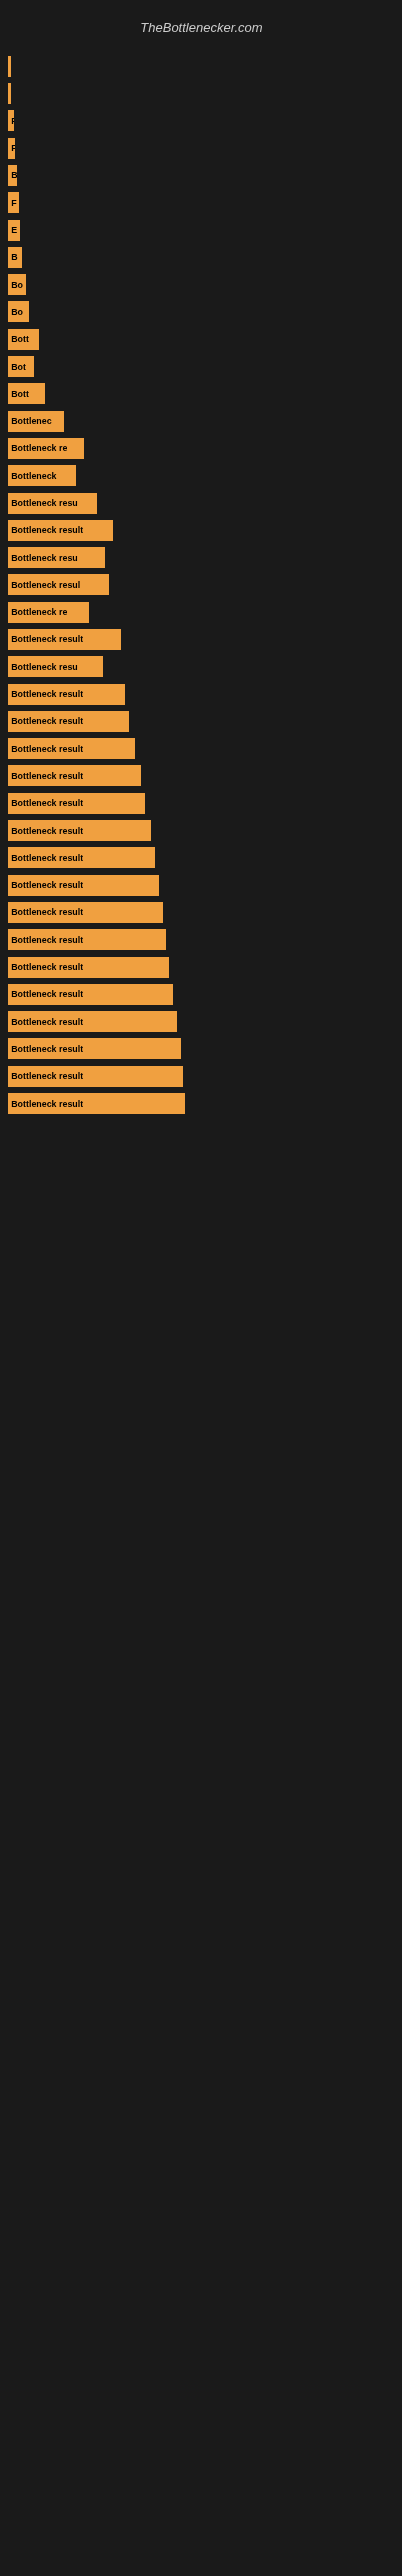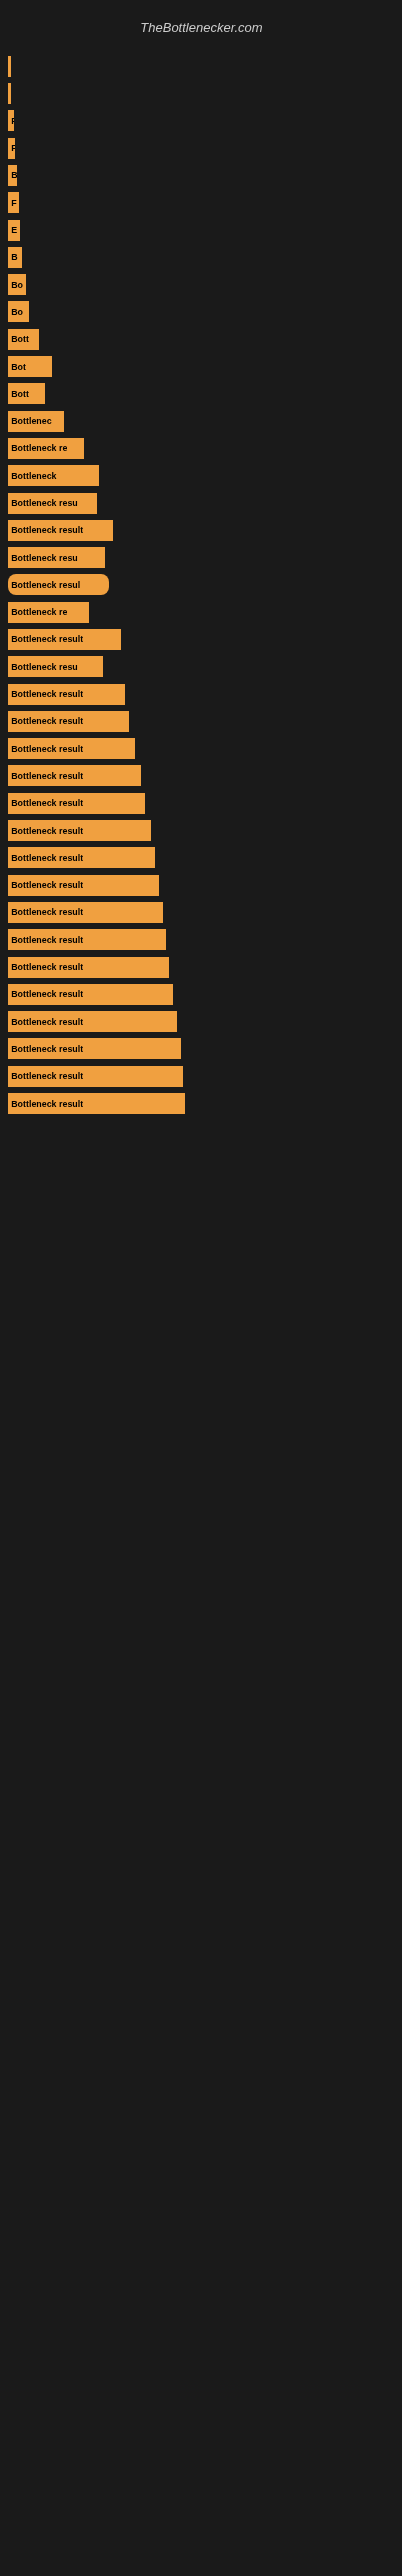--- a/index.html
+++ b/index.html
@@ -117,61 +117,61 @@
       <div class="bar-fill" style="width: 21px;">
         <span class="bar-label">Bo</span>
       </div>
     </div>
     <div class="bar-row">
       <div class="bar-fill" style="width: 31px;">
         <span class="bar-label">Bott</span>
       </div>
     </div>
     <div class="bar-row">
-      <div class="bar-fill" style="width: 44px;">
+      <div class="bar-fill" style="width: 26px;">
         <span class="bar-label">Bot</span>
       </div>
     </div>
     <div class="bar-row">
       <div class="bar-fill" style="width: 37px;">
         <span class="bar-label">Bott</span>
       </div>
     </div>
     <div class="bar-row">
       <div class="bar-fill" style="width: 56px;">
         <span class="bar-label">Bottlenec</span>
       </div>
     </div>
     <div class="bar-row">
       <div class="bar-fill" style="width: 76px;">
         <span class="bar-label">Bottleneck re</span>
       </div>
     </div>
     <div class="bar-row">
-      <div class="bar-fill" style="width: 91px;">
+      <div class="bar-fill" style="width: 68px;">
         <span class="bar-label">Bottleneck</span>
       </div>
     </div>
     <div class="bar-row">
       <div class="bar-fill" style="width: 89px;">
         <span class="bar-label">Bottleneck resu</span>
       </div>
     </div>
     <div class="bar-row">
       <div class="bar-fill" style="width: 105px;">
         <span class="bar-label">Bottleneck result</span>
       </div>
     </div>
     <div class="bar-row">
       <div class="bar-fill" style="width: 97px;">
         <span class="bar-label">Bottleneck resu</span>
       </div>
     </div>
     <div class="bar-row">
-      <div class="bar-fill" style="width: 101px; border-radius: 8px;">
+      <div class="bar-fill" style="width: 101px;">
         <span class="bar-label">Bottleneck resul</span>
       </div>
     </div>
     <div class="bar-row">
       <div class="bar-fill" style="width: 81px;">
         <span class="bar-label">Bottleneck re</span>
       </div>
     </div>
     <div class="bar-row">
       <div class="bar-fill" style="width: 113px;">

